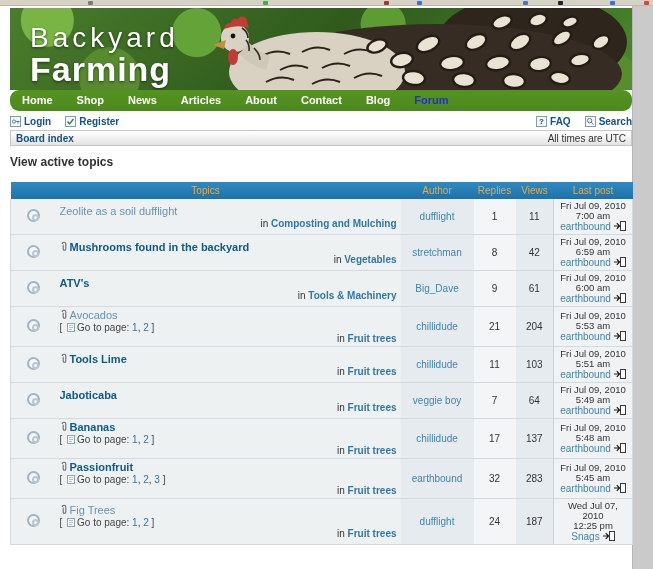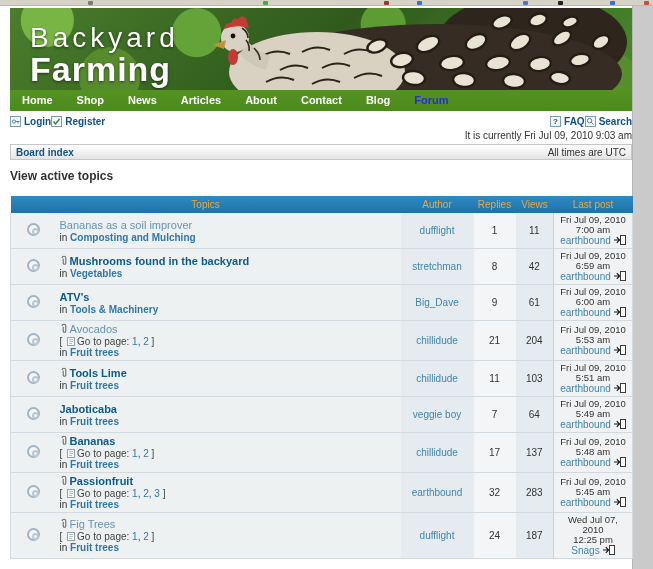--- a/index.html
+++ b/index.html
@@ -33,21 +33,21 @@
   #banner-title2{color:#ffffff;font-size:34px;font-weight:bold;letter-spacing:1px;margin-top:0px;}
   #banner-tagline{color:#f2f5ee;font-size:12px;margin-top:5px;letter-spacing:.5px;}
 
   
   #main-nav{width:622px;height:21px;background:linear-gradient(#549221,#447c17);display:flex;align-items:center;}
   .nav-item{color:#ffffff;font-size:11px;font-weight:bold;padding:0 12px;line-height:21px;}
   .nav-item.active{color:#2a2ae0;}
 
   
   #user-bar{margin-top:3px;height:14px;display:flex;justify-content:space-between;align-items:center;font-size:10px;}
-  .ub-left,.ub-right{display:flex;align-items:center;}
+  .ub-left,.ub-right{display:flex;align-items:center;gap:14px;}
   .ub-link{display:flex;align-items:center;gap:3px;color:#105289;font-weight:bold;}
   .mini-ic{display:inline-block;}
 
   
   #status-line{margin-top:2px;text-align:right;font-size:10px;color:#333;height:12px;}
   #quick-links{margin-top:10px;font-size:10px;height:12px;}
   #quick-links a{color:#105289;font-weight:bold;}
   #quick-links .sep{color:#666;padding:0 3px;}
 
   
@@ -74,21 +74,21 @@
 
   .topic-icon{display:inline-block;width:13px;height:13px;border:2px solid #9fb4c4;border-radius:50%;position:relative;background:#f4f6f8;}
   .topic-icon::after{content:"";position:absolute;left:3px;top:3px;width:3px;height:3px;border:2px solid #b9c8d4;border-radius:50%;}
 
   .t-line{line-height:13px;white-space:nowrap;overflow:hidden;}
   .t-title{font-size:11px;}
   .t-title.unread{font-weight:bold;color:#0d5a8c;}
   .t-title.read{font-weight:normal;color:#6593b8;}
   .goto-line{line-height:11px;color:#444;font-size:10px;}
   .goto-line a{color:#3077a9;}
-  .cat-line{line-height:11px;font-size:10px;}
+  .cat-line{line-height:11px;font-size:10px;text-align:right;}
   .cat-line .in-prefix{color:#333;}
   .cat-line a{color:#3077a9;font-weight:bold;}
   .author-link{color:#4186ae;}
   .lp-date,.lp-time{color:#333;line-height:10px;font-size:9.5px;}
   .lp-user{line-height:11px;font-size:10px;}
   .lp-user a{color:#4186ae;}
   .clip{margin-right:2px;vertical-align:-1px;}
 </style>
 </head>
 <body>
@@ -154,21 +154,21 @@
           <path d="M52 40 q6 6 6 12"></path>
       </g>
     </svg>
     <div id="banner-text">
       <div id="banner-title1">Backyard</div>
       <div id="banner-title2">Farming</div>
       <div id="banner-tagline">Bringing Food Production Home</div>
     </div>
   </div>
 
-  <div id="main-nav" style="background: linear-gradient(rgb(84, 146, 33), rgb(76, 138, 29));">
+  <div id="main-nav" style="background: linear-gradient(rgb(84, 146, 33), rgb(76, 138, 29)); border-radius: 9px;">
       <a class="nav-item">Home</a>
       <a class="nav-item">Shop</a>
       <a class="nav-item">News</a>
       <a class="nav-item">Articles</a>
       <a class="nav-item">About</a>
       <a class="nav-item">Contact</a>
       <a class="nav-item">Blog</a>
       <a class="nav-item active" style="color: rgb(42, 42, 224);">Forum</a>
     </div>
 
@@ -202,21 +202,20 @@
         <svg class="mini-ic" width="11" height="11" viewBox="0 0 11 11">
             <rect x="0.5" y="0.5" width="10" height="10" fill="#f4f7fa" stroke="#7d9db5"></rect>
             <circle cx="4.6" cy="4.6" r="2.2" fill="none" stroke="#5b7f9a"></circle>
             <path d="M6.2 6.2 l2.4 2.4" stroke="#5b7f9a"></path>
           </svg>
         <span>Search</span>
       </a>
     </div>
   </div>
 
-  <div id="status-line">It is currently Fri Jul 09, 2010 9:03 am</div>
 
 
   <div id="board-bar">
     <a>Board index</a>
     <span class="tz">All times are UTC</span>
   </div>
 
   <div id="page-heading">View active topics</div>
 
   <table id="topics-table">
@@ -234,21 +233,21 @@
         <th>Author</th>
         <th>Replies</th>
         <th>Views</th>
         <th>Last post</th>
       </tr>
     </thead>
     <tbody id="topics-body">
         <tr>
           <td class="c-icon"><span class="topic-icon"></span></td>
           <td class="c-topic">
-            <div class="t-line"><a class="t-title read">Bananas as a soil improver</a></div>
+            <div class="t-line"><a class="t-title read">Zeolite as a soil dufflight</a></div>
             <div class="cat-line"><span class="in-prefix">in </span><a>Composting and Mulching</a></div>
           </td>
           <td class="c-author"><a class="author-link">dufflight</a></td>
           <td class="c-replies">1</td>
           <td class="c-views">11</td>
           <td class="c-last">
             <div class="lp-date">Fri Jul 09, 2010</div>
             <div class="lp-time">7:00 am</div>
             <div class="lp-user"><a>earthbound</a><svg width="12" height="10" viewBox="0 0 12 10" style="vertical-align:-1px;margin-left:3px;">
                 <rect x="6.5" y="0.5" width="5" height="9" fill="#fff" stroke="#3a3a3a"></rect>

